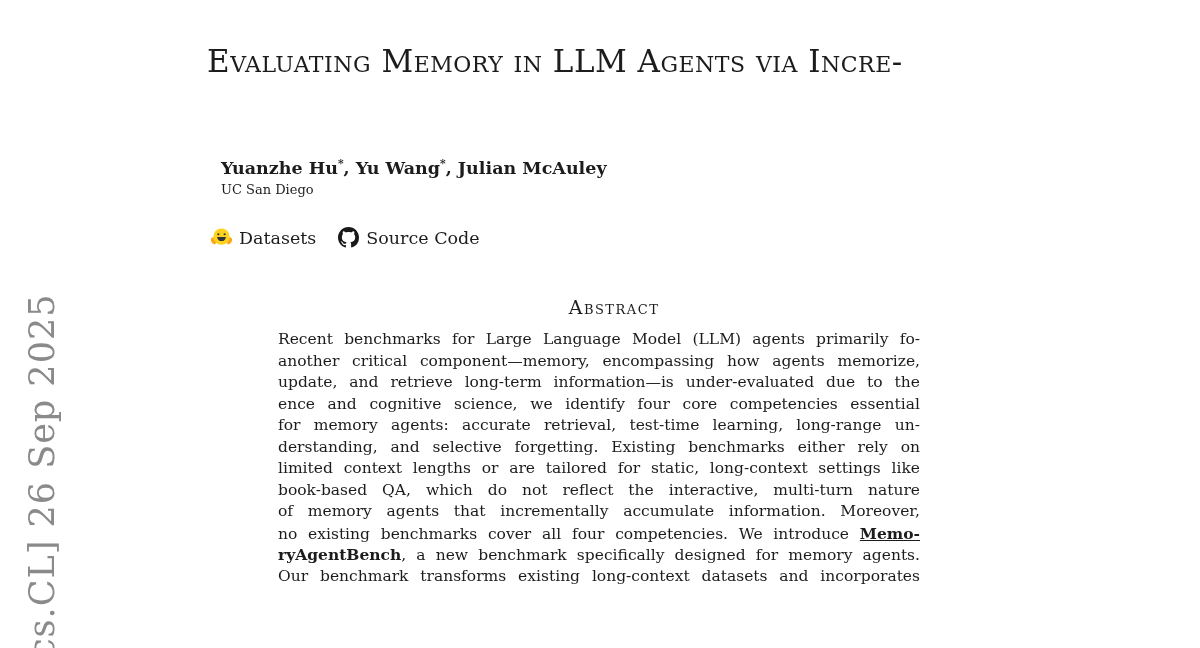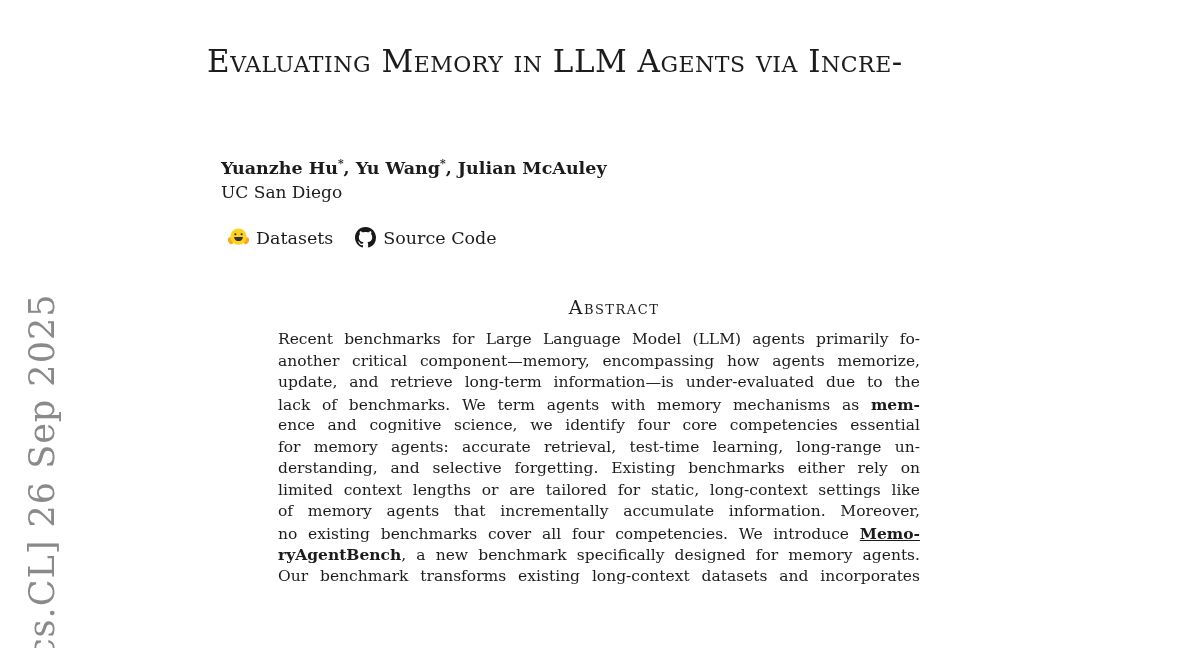--- a/index.html
+++ b/index.html
@@ -17,24 +17,24 @@
     position:absolute; left:207px; top:44px; width:800px;
     font-variant:small-caps; font-size:31px; line-height:35px;
     letter-spacing:0.5px; font-weight:normal; margin:0;
   }
   .authors {
     position:absolute; left:221px; top:157px;
     font-size:17.5px; font-weight:bold;
   }
   .authors sup { font-size:62%; vertical-align:super; }
   .affiliation {
-    position:absolute; left:221px; top:182px; font-size:17px;
+    position:absolute; left:221px; top:182px; font-size:13px;
   }
   .links {
-    position:absolute; left:228px; top:227px;
+    position:absolute; left:211px; top:227px;
     display:flex; align-items:center; gap:22px; font-size:17.5px;
   }
   .link { display:flex; align-items:center; gap:7px; cursor:pointer; }
   .link svg { display:block; }
   .abstract-heading {
     position:absolute; left:278px; top:281px; width:642px;
     text-align:center; font-variant:small-caps; font-size:19px;
     letter-spacing:1.5px; font-weight:normal; margin:15px;
   }
   .abstract {
@@ -82,22 +82,22 @@
     <span>Source Code</span>
   </span>
 </div>
 
 <h2 class="abstract-heading">Abstract</h2>
 
 <div class="abstract">
     <div class="abs-line"><span>Recent benchmarks for Large Language Model (LLM) agents primarily fo-</span></div>
     <div class="abs-line"><span>another critical component—memory, encompassing how agents memorize,</span></div>
     <div class="abs-line"><span>update, and retrieve long-term information—is under-evaluated due to the</span></div>
-    <div class="abs-line"><span>lack of benchmarks. We term agents with memory mechanisms as </span><span style="font-weight: bold;">mem-</span></div>
     <div class="abs-line"><span>ence and cognitive science, we identify four core competencies essential</span></div>
     <div class="abs-line"><span>for memory agents: accurate retrieval, test-time learning, long-range un-</span></div>
     <div class="abs-line"><span>derstanding, and selective forgetting. Existing benchmarks either rely on</span></div>
     <div class="abs-line"><span>limited context lengths or are tailored for static, long-context settings like</span></div>
+    <div class="abs-line"><span>book-based QA, which do not reflect the interactive, multi-turn nature</span></div>
     <div class="abs-line"><span>of memory agents that incrementally accumulate information. Moreover,</span></div>
     <div class="abs-line"><span>no existing benchmarks cover all four competencies. We introduce </span><span style="font-weight: bold; text-decoration: underline;">Memo-</span></div>
     <div class="abs-line"><span style="font-weight: bold;">ryAgentBench</span><span>, a new benchmark specifically designed for memory agents.</span></div>
     <div class="abs-line"><span>Our benchmark transforms existing long-context datasets and incorporates</span></div>
   </div>
 
 </body></html>

